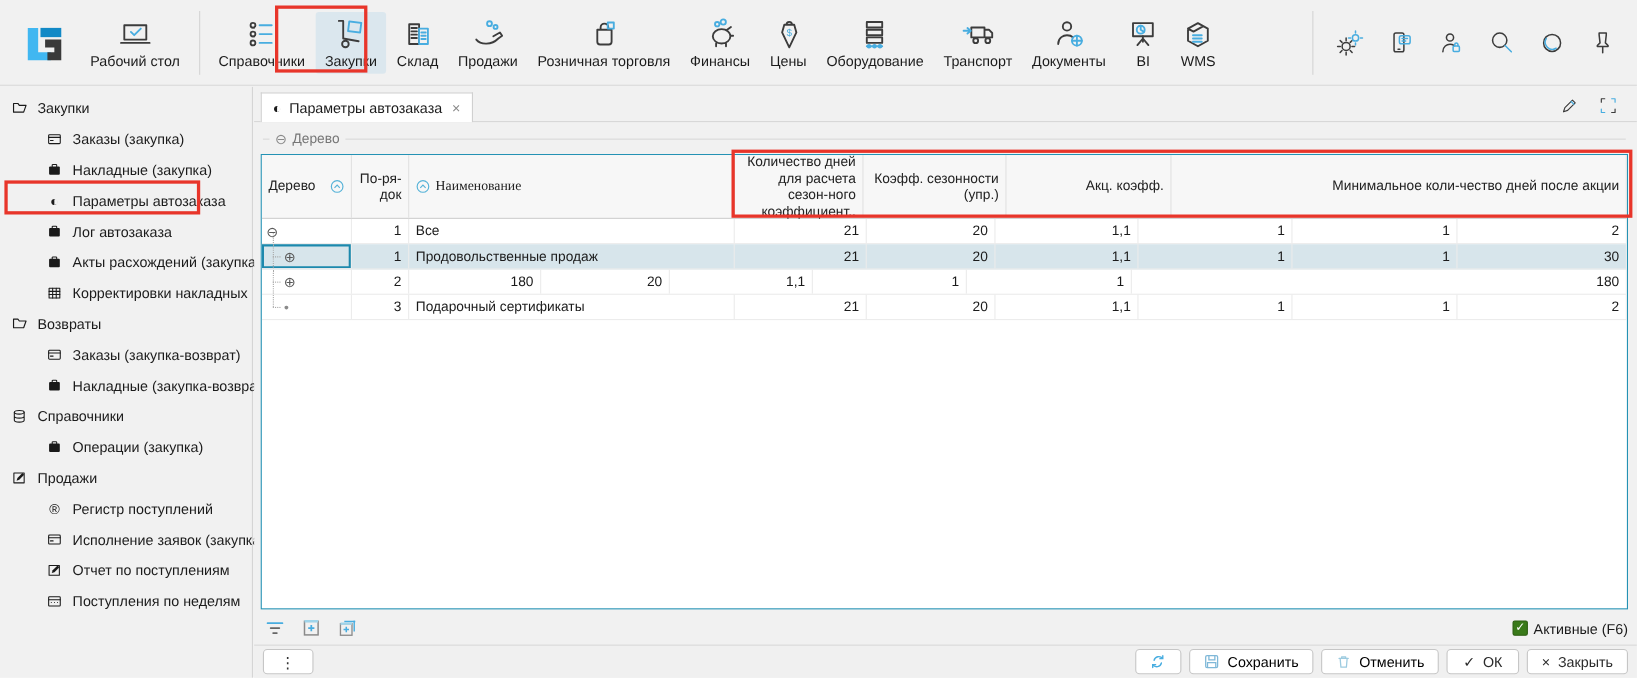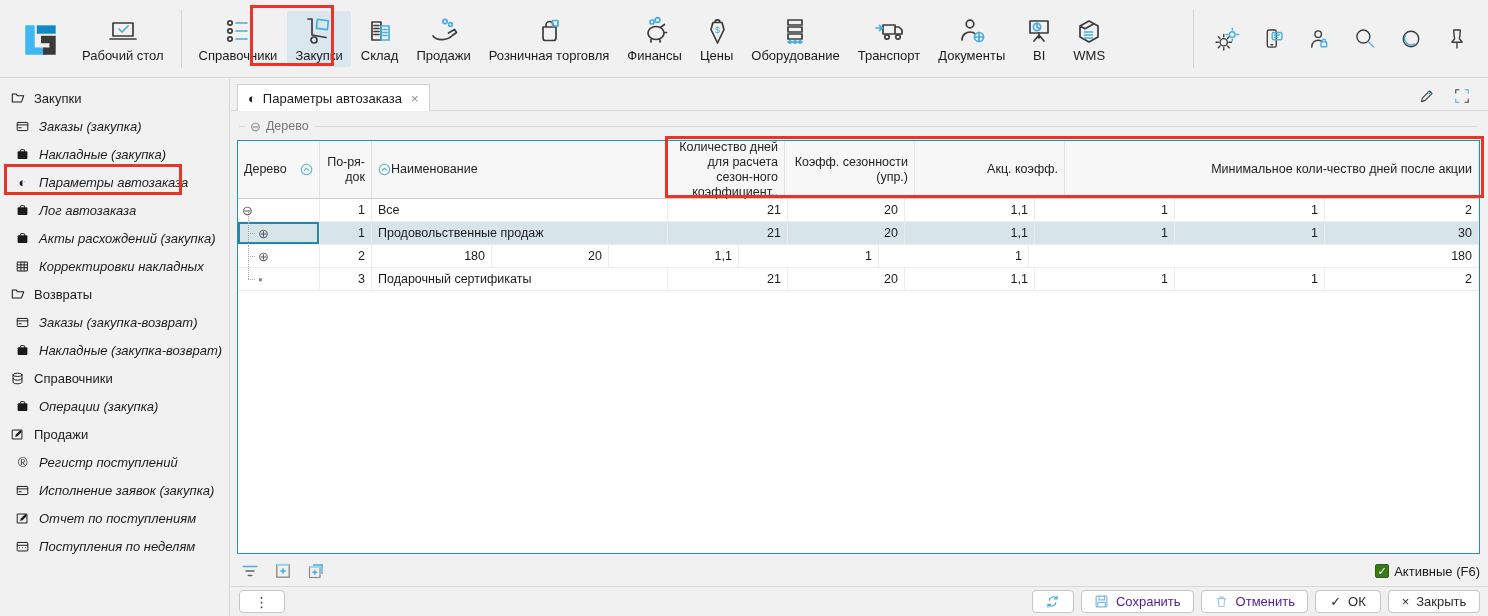--- a/index.html
+++ b/index.html
@@ -18,21 +18,21 @@
   .tbi { display:flex; flex-direction:column; align-items:center; gap:1px; padding:4px 8px; border-radius:3px; }
   .tbi .lbl { font-size:13px; white-space:nowrap; }
   .tbi svg { width:32px; height:32px; }
   .tbi.sel { background:#dbe7ee; }
   .util { display:flex; align-items:center; gap:20px; margin-left:auto; padding-right:18px; }
   .util svg { width:26px; height:26px; }
 
   
   .sidebar { position:absolute; top:79px; left:0; width:230px; bottom:0; background:#f1f1f1; border-right:1px solid #d5d5d5; padding-top:5px; }
   .si { display:flex; align-items:center; gap:9px; height:28px; padding-left:10px; font-size:13px; white-space:nowrap; }
-  .si.child { padding-left:15px;font-style:italic; }
+  .si.child { padding-left:42px; }
   .si .ic { width:15px; display:flex; justify-content:center; flex:0 0 auto; font-size:13px; line-height:13px; }
 
   
   .main { position:absolute; left:231px; top:79px; right:0; bottom:0; background:#f1f1f1; }
   .tabline { position:absolute; left:0; top:31px; right:0; height:1px; background:#d8d8d8; }
   .tab { position:absolute; left:6px; top:5px; height:27px; background:#fff; border:1px solid #d0d0d0; border-bottom:none; display:flex; align-items:center; gap:7px; padding:0 10px; font-size:13px; z-index:2; }
   .tab .half { font-size:13px; }
   .tab .x { color:#8a8a8a; font-size:13px; margin-left:2px; }
   .topicons { position:absolute; right:16px; top:7px; display:flex; gap:15px; align-items:center; }
   .topicons svg { width:20px; height:20px; }
@@ -66,21 +66,21 @@
   .hline { position:absolute; left:10px; top:50%; width:7px; border-top:1px dotted #a8a8a8; }
 
   
   .brow { position:absolute; left:10px; top:479px; right:8px; height:26px; display:flex; align-items:center; gap:15px; }
   .brow svg { width:18px; height:18px; }
   .cbwrap { margin-left:auto; display:flex; align-items:center; gap:5px; font-size:13px; }
   .cb { width:14px; height:14px; background:#3a7a1a; border:1px solid #2c5e12; color:#fff; font-size:11px; line-height:12px; display:flex; align-items:center; justify-content:center; border-radius:2px; }
 
   .footer { position:absolute; left:0; right:0; bottom:0; height:30px; background:#f0f0f0; border-top:1px solid #d9d9d9; display:flex; align-items:center; padding:0 8px; }
   .btn { height:23px; background:#fff; border:1px solid #c6c6c6; border-radius:4px; font-size:13px; display:flex; align-items:center; justify-content:center; gap:7px; padding:0 12px; color:#2b2b2b; }
-  .btn.dis { color:#4c1d95; }
+  .btn.dis { color:#000000; }
   .btn .g { font-size:13px; }
   .btn.more { width:46px; font-size:14px; color:#333; letter-spacing:1px; }
   .rbtns { margin-left:auto; display:flex; gap:7px; }
   .btn svg { width:15px; height:15px; }
 
   
   .ann { position:absolute; border:3px solid #e8352a; z-index:40; pointer-events:none; }
   #ann-toolbar { left:250px; top:5px; width:84px; height:61px; }
   #ann-sidebar { left:4px; top:164px; width:178px; height:31px; }
   #ann-header { left:665px; top:136px; width:819px; height:62px; }
@@ -422,21 +422,21 @@
         <span>Дерево</span>
           <span class="sp"></span>
         <svg class="sorti" width="13" height="13" viewBox="0 0 16 16">
             <circle cx="8" cy="8" r="6.5" fill="none" stroke="#57b3d8" stroke-width="1.3"></circle>
             <path d="M5 9.5l3-3 3 3" fill="none" stroke="#57b3d8" stroke-width="1.3"></path>
           </svg>
       </div>
       <div class="th c1 num">
           <span>По-ря-док</span>
         </div>
-      <div class="th c2" style="">
+      <div class="th c2" style="gap:5px;font-family:Liberation Serif, serif;">
         <svg class="sorti" width="13" height="13" viewBox="0 0 16 16">
             <circle cx="8" cy="8" r="6.5" fill="none" stroke="#57b3d8" stroke-width="1.3"></circle>
             <path d="M5 9.5l3-3 3 3" fill="none" stroke="#57b3d8" stroke-width="1.3"></path>
           </svg>
         <span>Наименование</span>
       </div>
       <div class="th c4 num">
           <span>Количество дней для расчета сезон-ного коэффициент..</span>
         </div>
       <div class="th c5 num">

